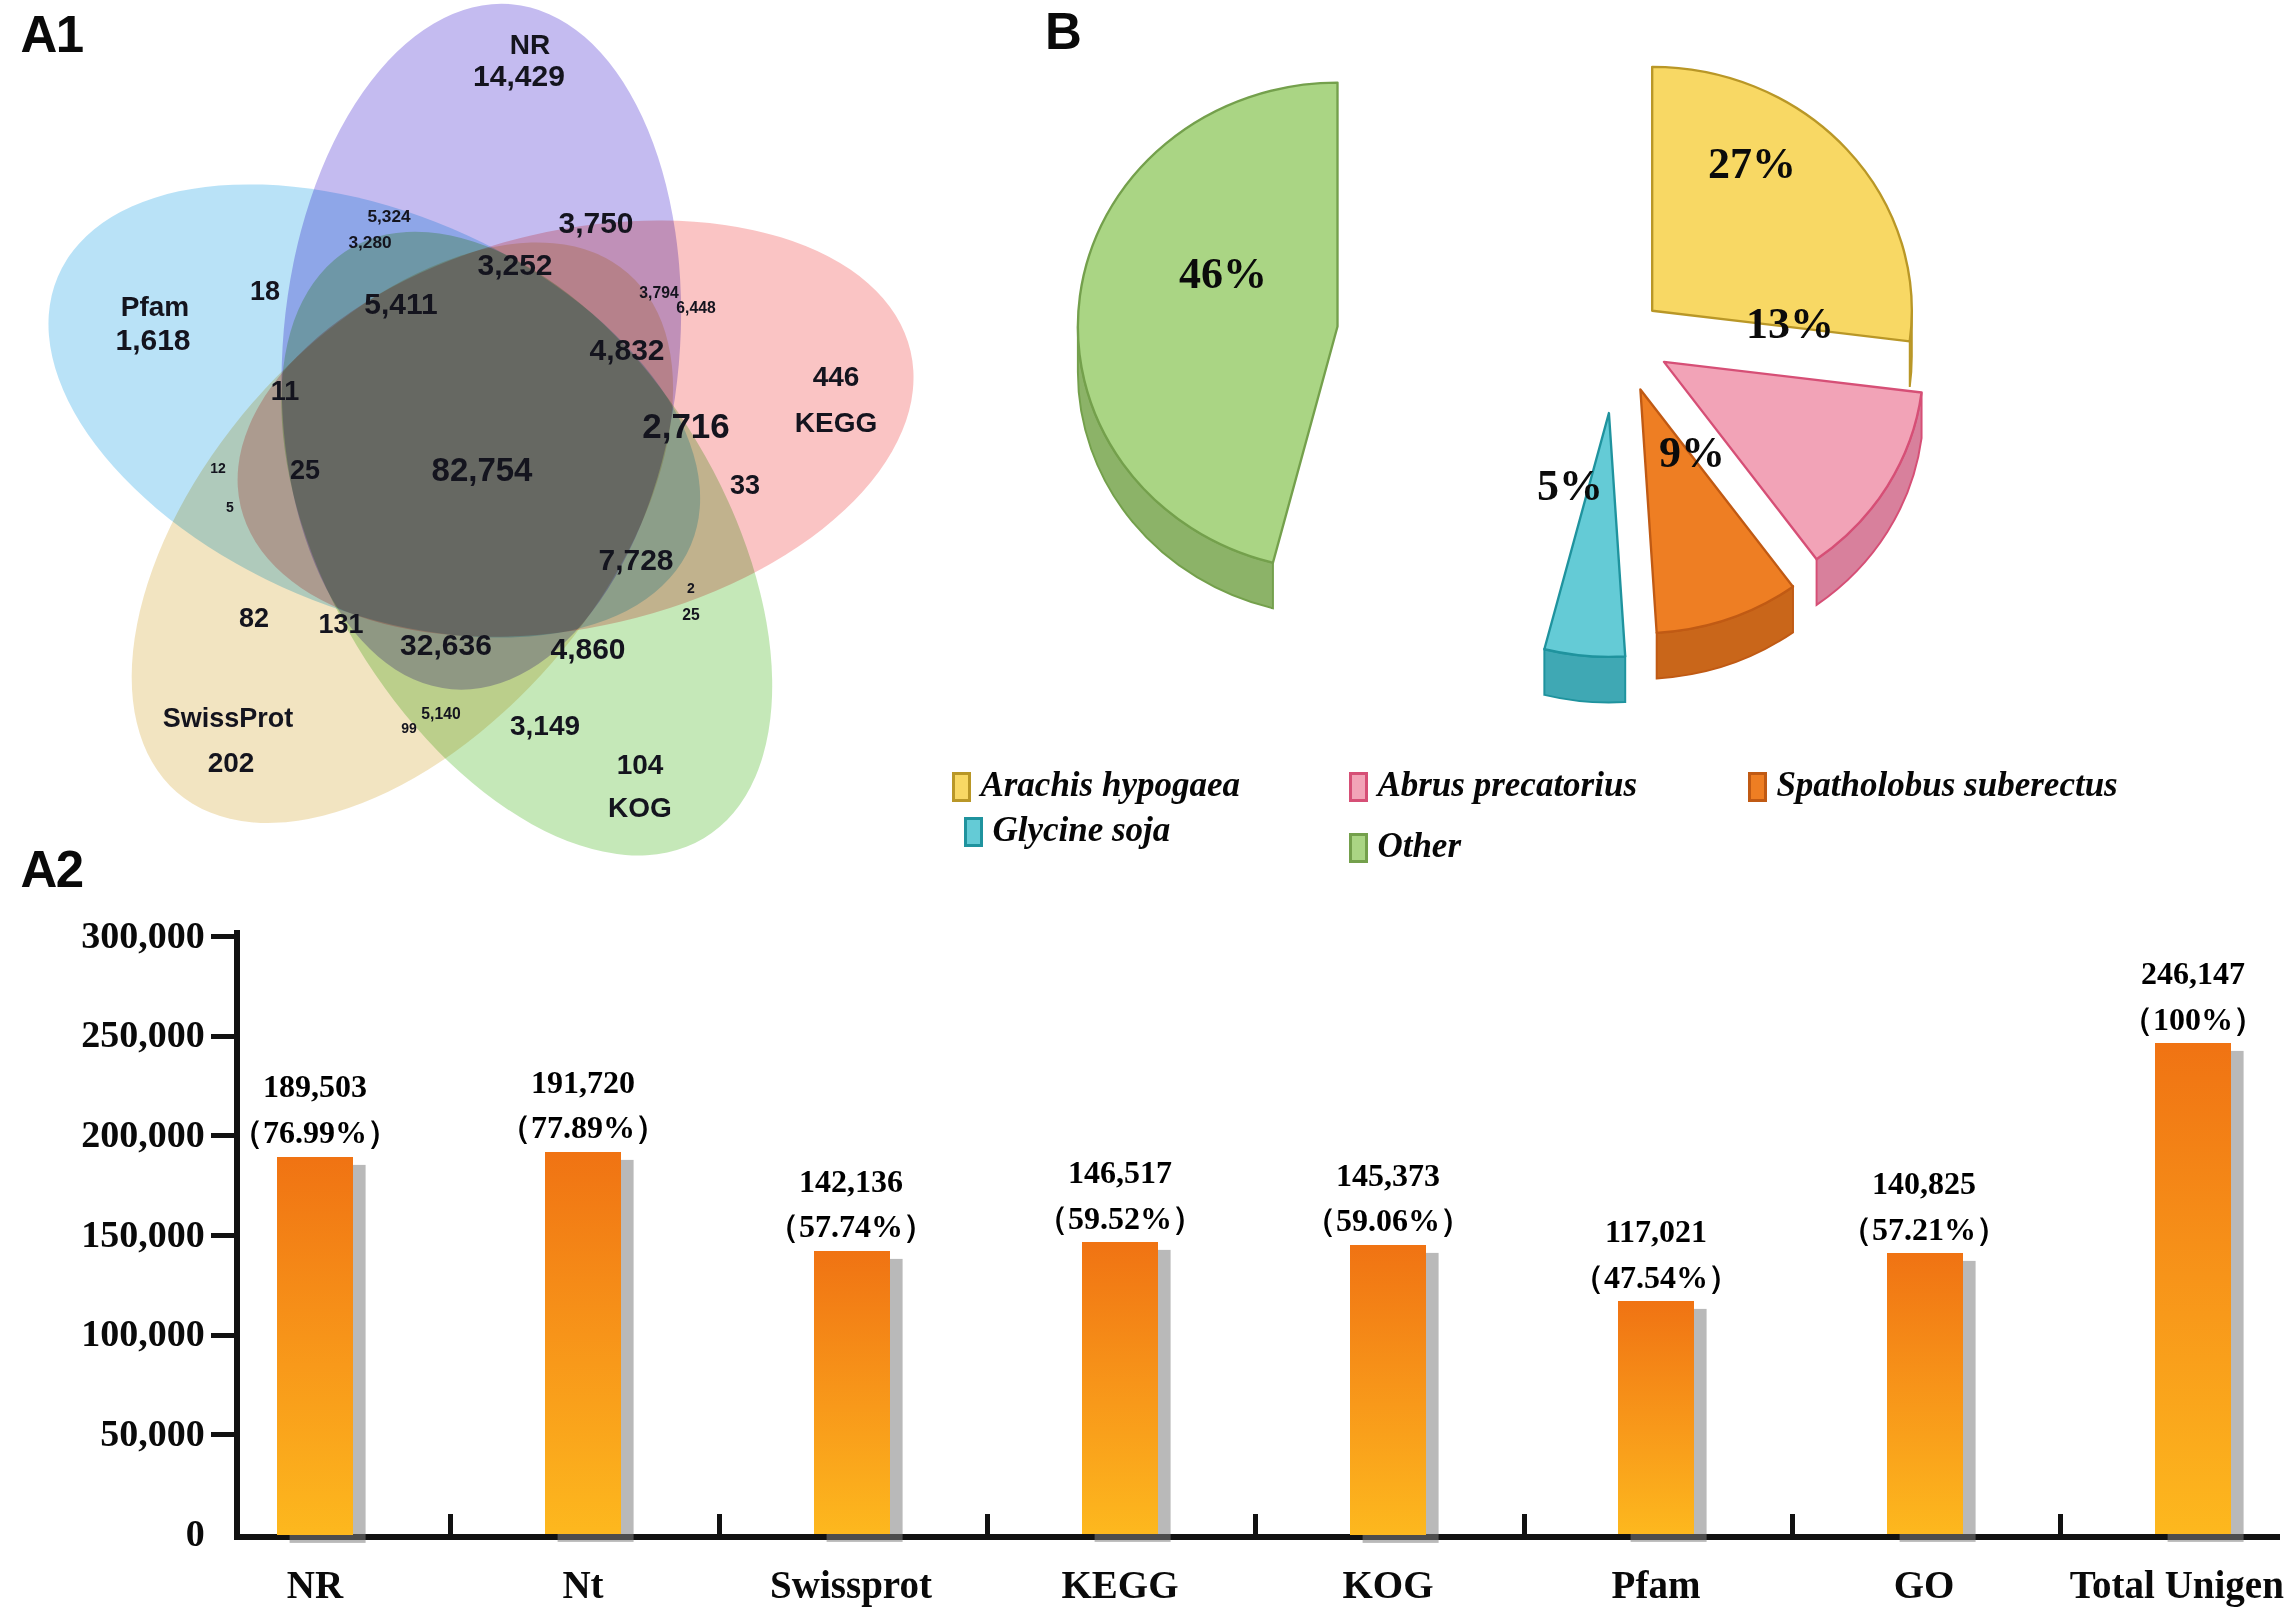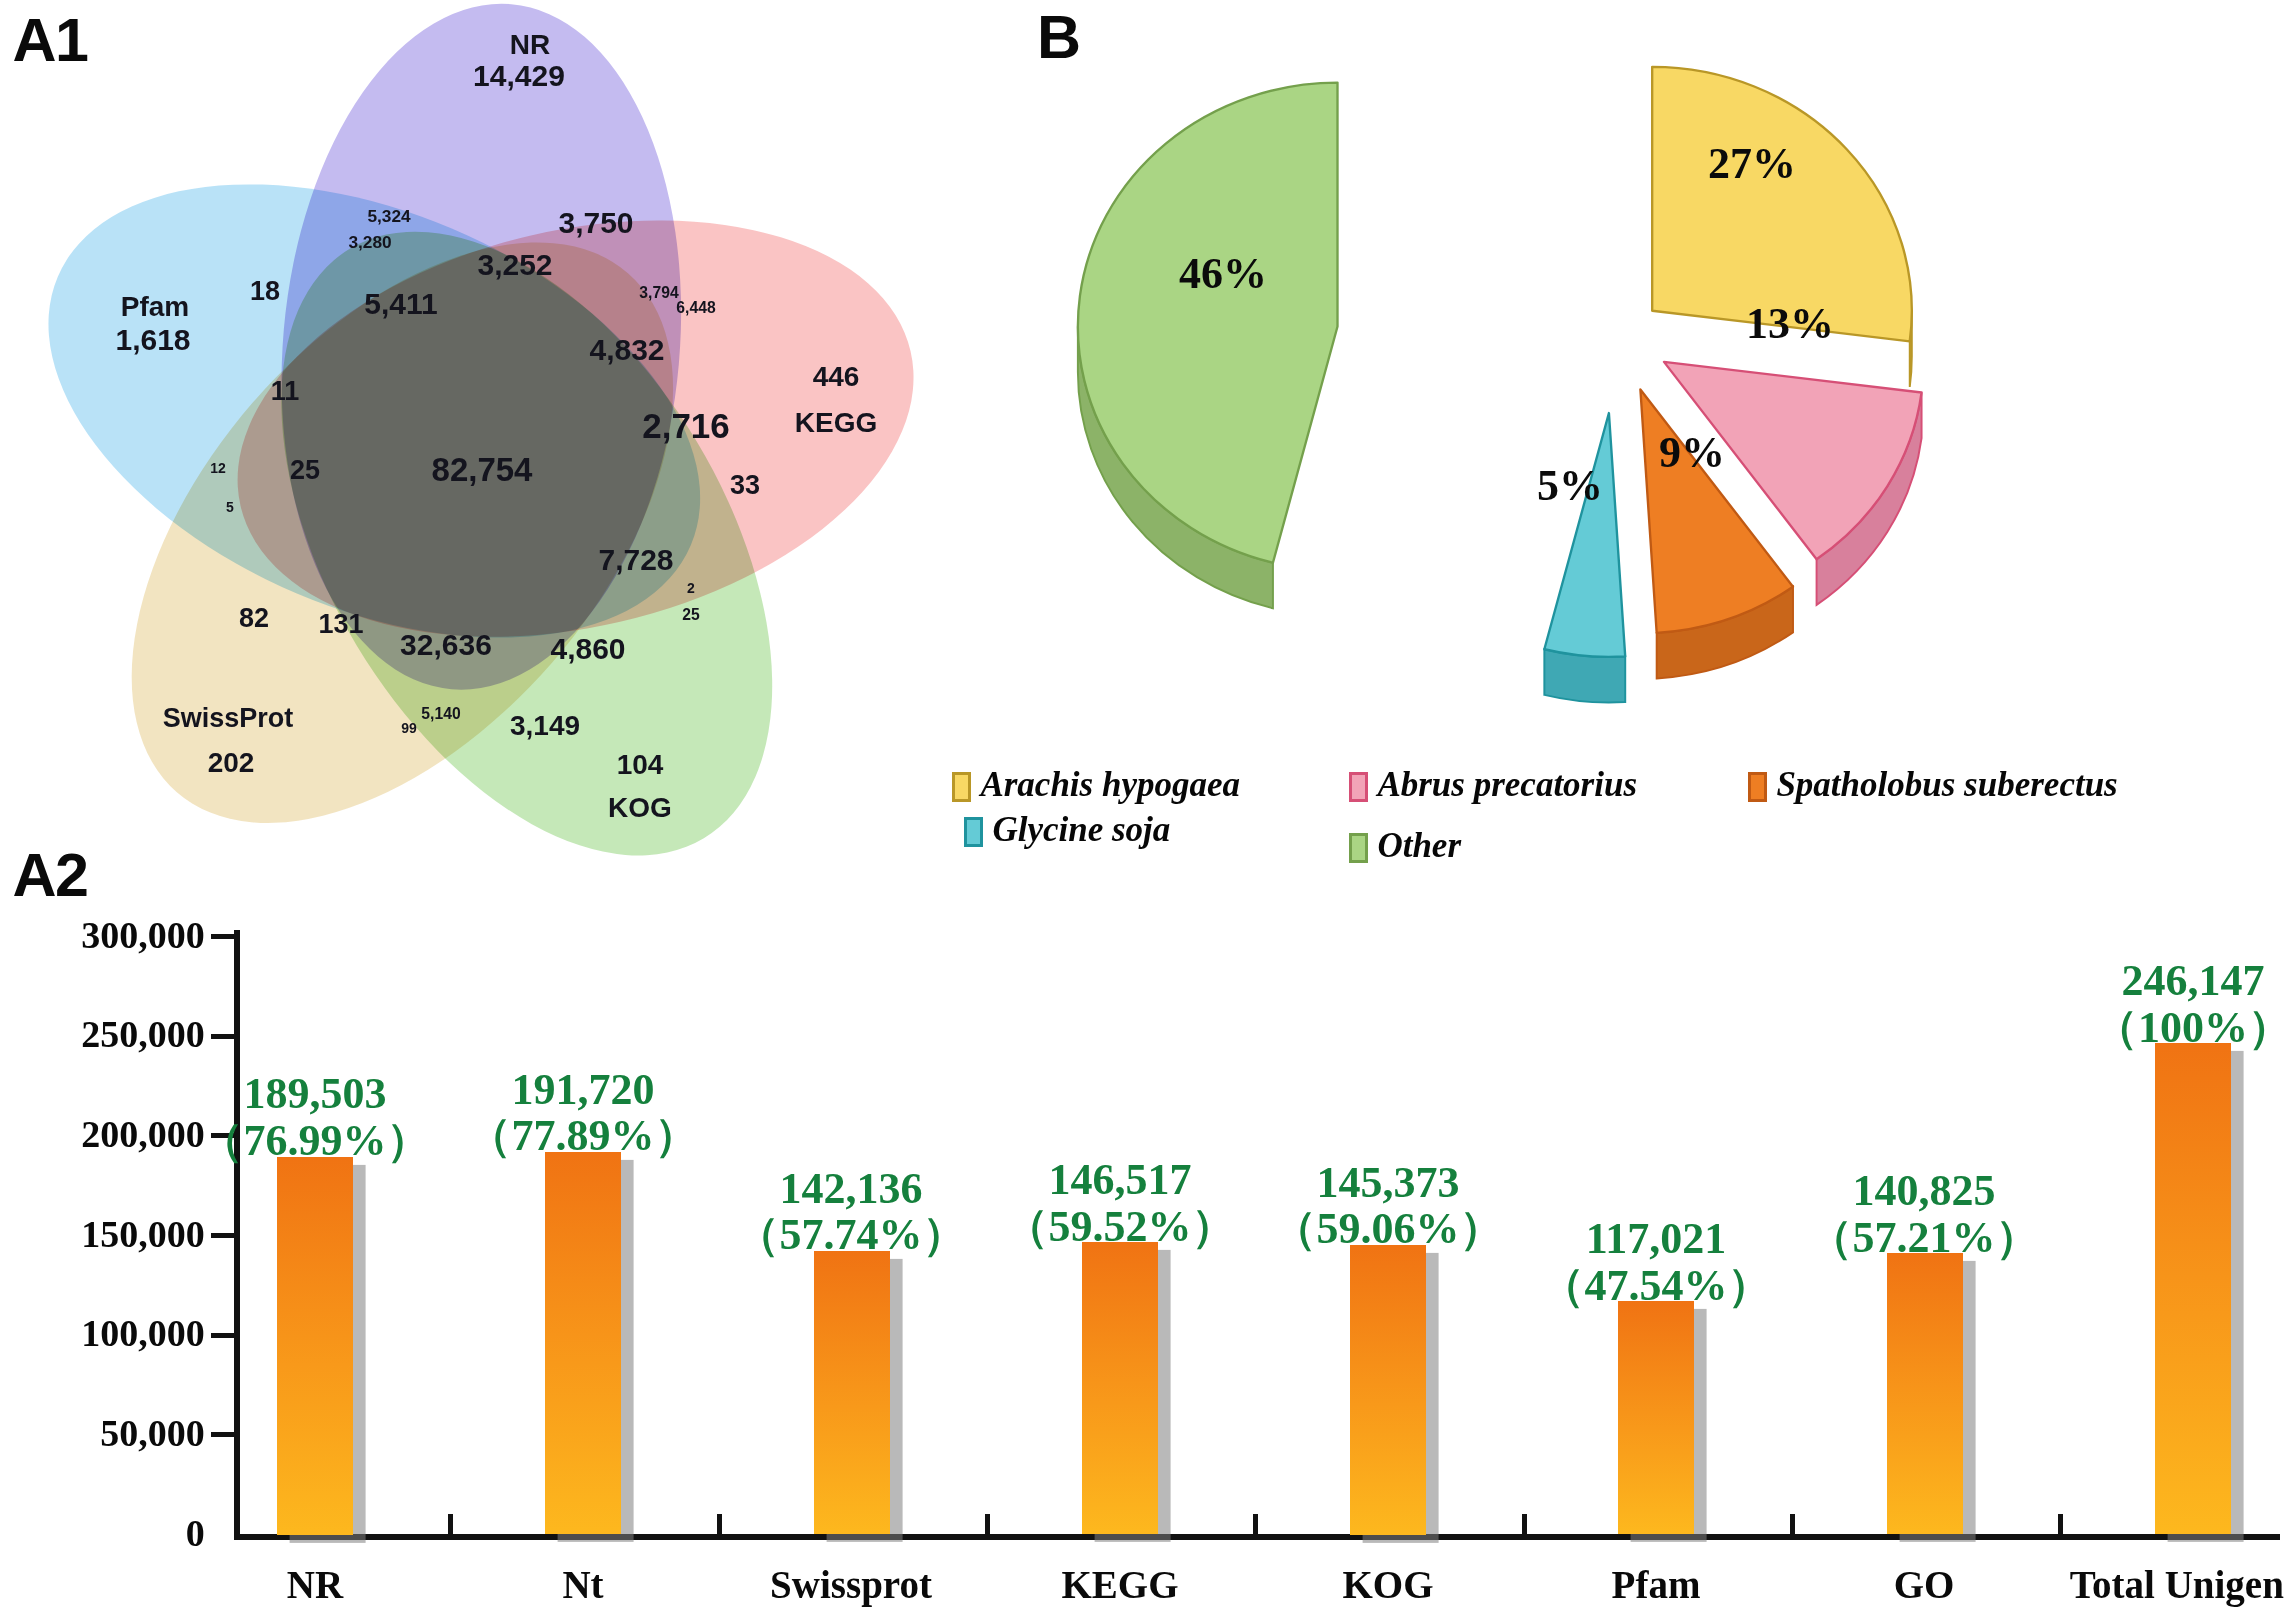--- a/index.html
+++ b/index.html
@@ -1,19 +1,19 @@
 <!DOCTYPE html>
 <html style="font-size:12.6px"><head>
 <meta charset="utf-8">
 <style>
   html,body{margin:0;padding:0;background:#fff;}
   .figure{position:relative;width:2284px;height:1623px;background:#ffffff;overflow:hidden;
           font-family:"Liberation Sans",sans-serif;}
   .panel-label{position:absolute;font-family:"Liberation Sans",sans-serif;font-weight:900;
-               font-size:61px;color:#0a0a0a;letter-spacing:-1.6px;}
+               font-size:51px;color:#0a0a0a;letter-spacing:-1.6px;margin-left:8px;}
   
   #venn{position:absolute;left:0;top:0;width:952px;height:905px;}
   #venn svg{position:absolute;left:0;top:0;}
   .vlab{position:absolute;transform:translate(-50%,-50%);font-weight:bold;
         font-family:"Liberation Sans",sans-serif;color:#14141e;white-space:nowrap;}
   
   #pie-layer{position:absolute;left:0;top:0;width:1912px;height:1623px;pointer-events:none;}
   .pielab{position:absolute;transform:translate(-50%,-50%);font-family:"Liberation Serif",serif;
           font-weight:bold;font-size:44px;color:#0b0b0b;white-space:nowrap;}
   .legend-item{position:absolute;display:flex;align-items:flex-end;gap:9.4px;white-space:nowrap;}
@@ -22,21 +22,21 @@
                font-size:35px;color:#070707;line-height:1;}
   
   #barchart{position:absolute;left:0;top:0;width:2284px;height:1623px;}
   .axis{position:absolute;background:#111;}
   .ytick{position:absolute;background:#111;}
   .ylab{position:absolute;text-align:right;font-family:"Liberation Serif",serif;font-weight:bold;
         font-size:38px;color:#0a0a0a;}
   .bar{position:absolute;background:linear-gradient(180deg,#f07313 0%,#f8991a 55%,#fdb81e 100%);
        box-shadow:12.6px 7.9px 0 rgba(128,128,128,0.55);}
   .bval{position:absolute;transform:translateX(-50%);font-family:"Liberation Serif",serif;
-        font-weight:bold;font-size:44px;color:#15803d;white-space:nowrap;text-align:left;}
+        font-weight:bold;font-size:32px;color:#000000;white-space:nowrap;text-align:left;}
   .bcat{position:absolute;transform:translateX(-50%);font-family:"Liberation Serif",serif;
         font-weight:bold;font-size:39px;color:#0a0a0a;white-space:nowrap;}
 </style>
 </head>
 <body>
 
 <div class="figure">
 
   <div class="panel-label" style="left:12.6px;top:4.7px">A1</div>
   <div class="panel-label" style="left:1037px;top:1.6px">B</div>

